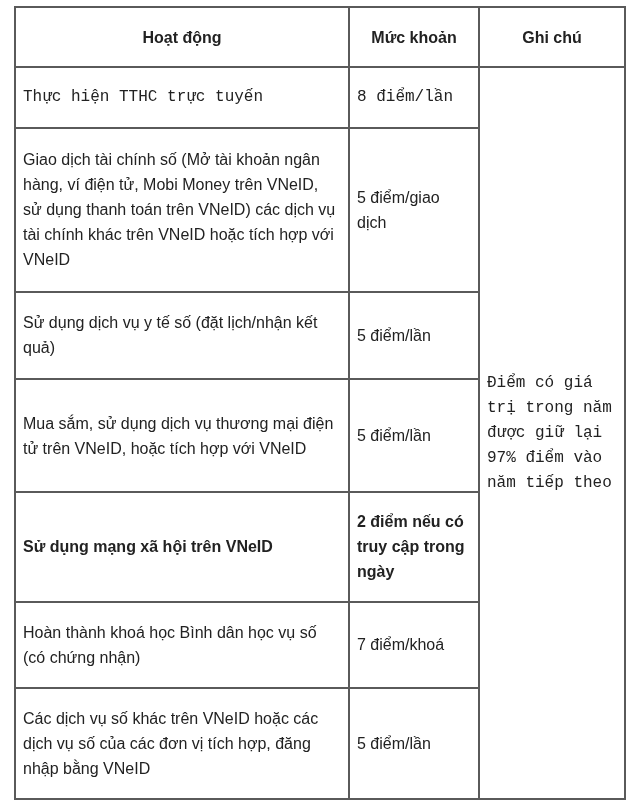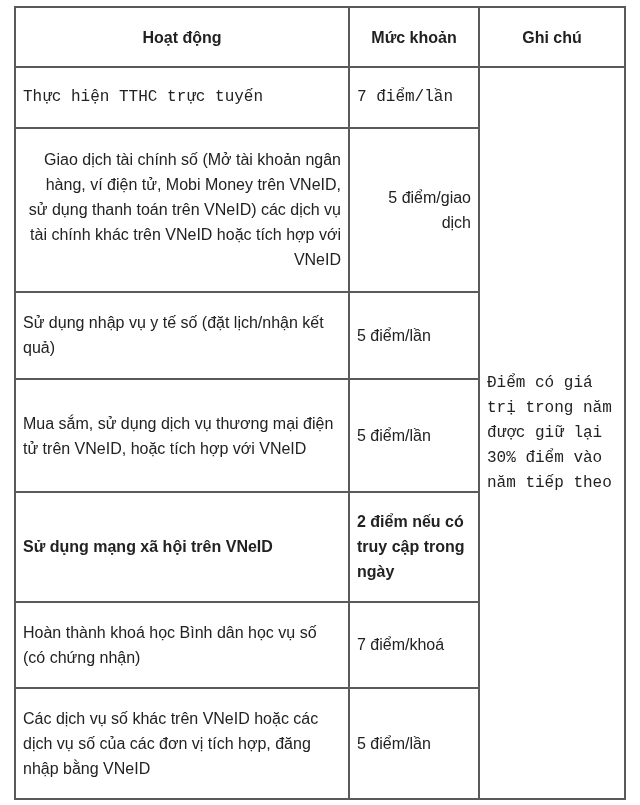--- a/index.html
+++ b/index.html
@@ -15,21 +15,21 @@
     border: 2px solid #5a5a5a;
     padding: 0 7px;
     vertical-align: middle;
     text-align: left;
   }
   table.points th { font-weight: bold; text-align: center; height: 58px; }
   col.c1 { width: 334px; }
   col.c2 { width: 130px; }
   col.c3 { width: 146px; }
   tr.r1 td { height: 58px; font-family: Liberation Mono, monospace; }
-  tr.r2 td { height: 158px; text-align: right; }
+  tr.r2 td { height: 158px; }
   tr.r3 td { height: 84px; }
   tr.r4 td { height: 108px; }
   tr.r5 td { height: 106px; font-weight: bold; }
   tr.r6 td { height: 82px; }
   tr.r7 td { height: 107px; margin-left: 13px; }
 </style>
 </head>
 <body>
 
 <table class="points">
@@ -41,29 +41,29 @@
   <thead>
     <tr>
       <th>Hoạt động</th>
       <th>Mức khoản</th>
       <th>Ghi chú</th>
     </tr>
   </thead>
   <tbody>
     <tr class="r1">
       <td>Thực hiện TTHC trực tuyến</td>
-      <td>7 điểm/lần</td>
-      <td rowspan="7">Điểm có giá trị trong năm được giữ lại 30% điểm vào năm tiếp theo</td>
+      <td>8 điểm/lần</td>
+      <td rowspan="7">Điểm có giá trị trong năm được giữ lại 97% điểm vào năm tiếp theo</td>
     </tr>
     <tr class="r2">
       <td>Giao dịch tài chính số (Mở tài khoản ngân hàng, ví điện tử, Mobi Money trên VNeID, sử dụng thanh toán trên VNeID) các dịch vụ tài chính khác trên VNeID hoặc tích hợp với VNeID</td>
       <td>5 điểm/giao dịch</td>
     </tr>
     <tr class="r3">
-      <td>Sử dụng nhập vụ y tế số (đặt lịch/nhận kết quả)</td>
+      <td>Sử dụng dịch vụ y tế số (đặt lịch/nhận kết quả)</td>
       <td>5 điểm/lần</td>
     </tr>
     <tr class="r4">
       <td>Mua sắm, sử dụng dịch vụ thương mại điện tử trên VNeID, hoặc tích hợp với VNeID</td>
       <td>5 điểm/lần</td>
     </tr>
     <tr class="r5">
       <td>Sử dụng mạng xã hội trên VNeID</td>
       <td>2 điểm nếu có truy cập trong ngày</td>
     </tr>

